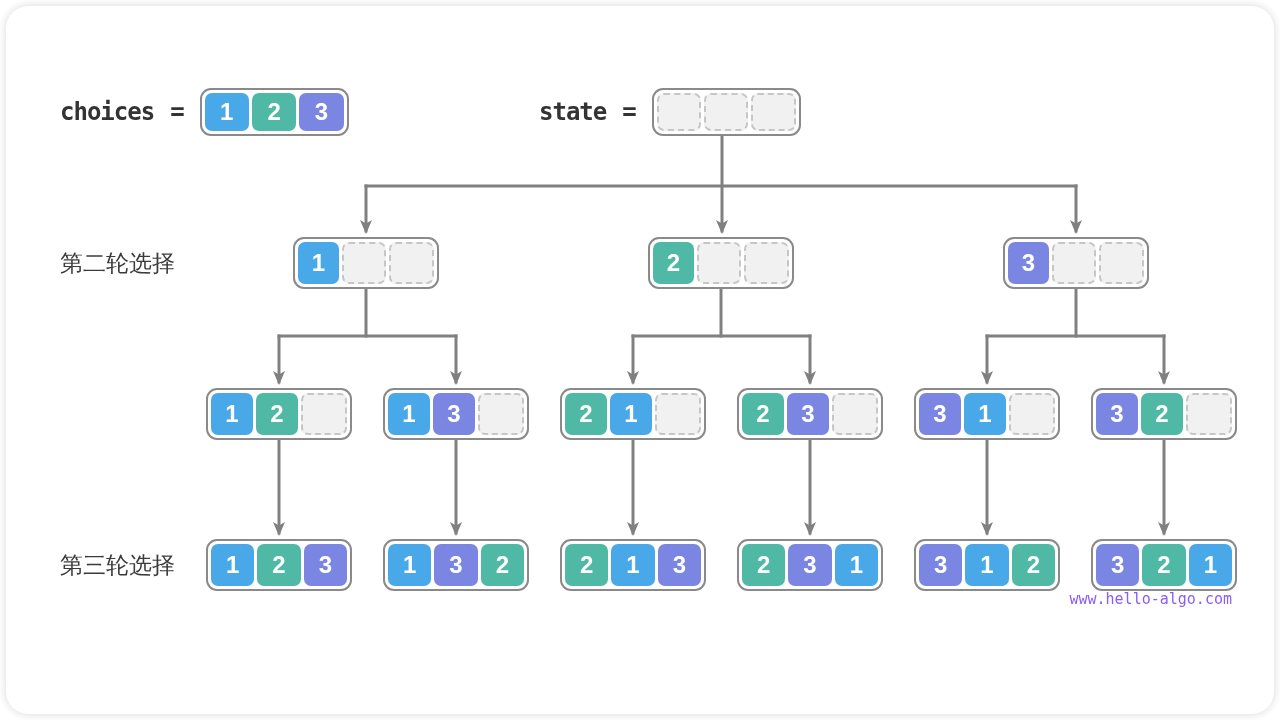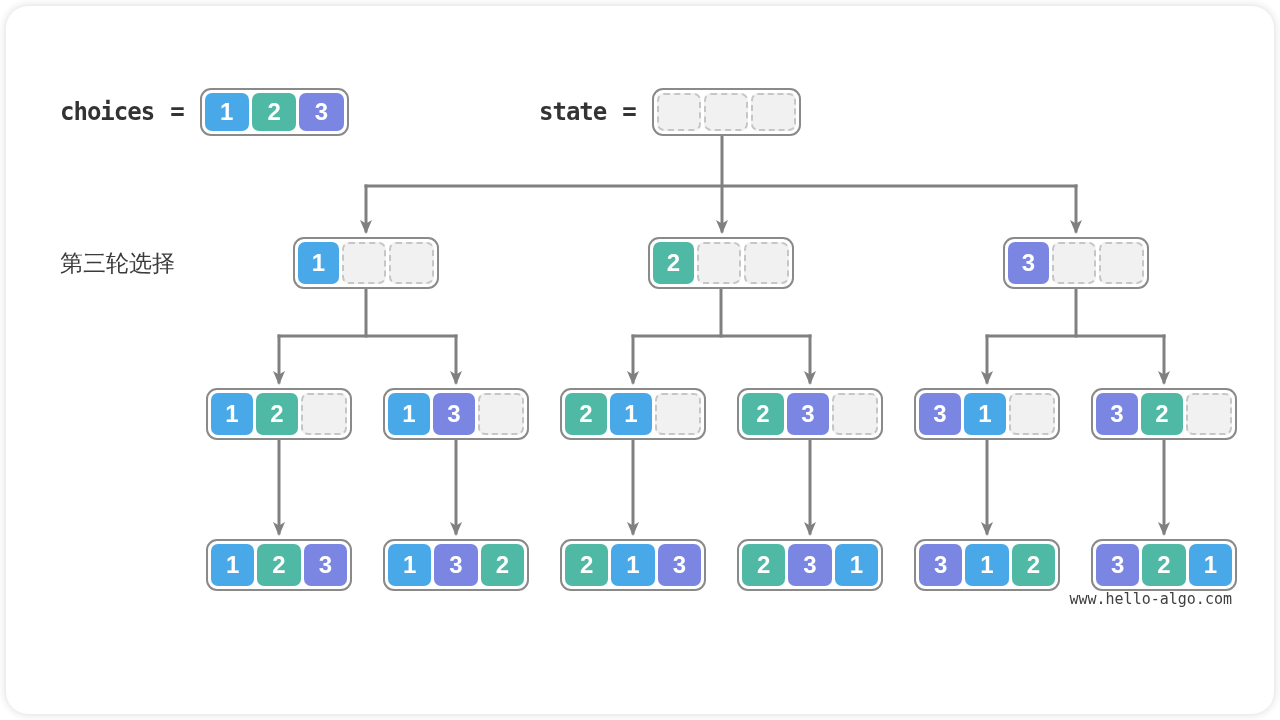--- a/index.html
+++ b/index.html
@@ -46,21 +46,21 @@
     background:#f1f1f1;border:2px dashed #c6c6c6;
   }
   .round-label{
     position:absolute;left:60px;width:160px;height:30px;
     font-size:23px;font-weight:500;color:#3b3b3b;line-height:30px;
     white-space:nowrap;
   }
   .watermark{
     position:absolute;right:48px;bottom:25px;
     font-family:"DejaVu Sans Mono", monospace;
-    font-size:15px;color:#404040;letter-spacing:0px;
+    font-size:15px;color:#8b5cf6;letter-spacing:0px;
   }
 </style>
 </head>
 <body>
 
 <div class="card"></div>
 
 <div class="stage">
 
   <svg class="connectors" id="connectors">
@@ -106,21 +106,22 @@
   <div class="header-group" style="left:539px;">
     <span class="mono">state</span>
     <span class="mono">=</span>
     <div class="box" id="state-box">
         <div class="cell empty"></div>
         <div class="cell empty"></div>
         <div class="cell empty"></div>
       </div>
   </div>
 
-  <div class="round-label" style="top:248px;">第三轮选择</div>
+  <div class="round-label" style="top:248px;">第二轮选择</div>
+  <div class="round-label" style="top:550px;">第三轮选择</div>
 
   <div id="nodes-layer">
       <div class="node" style="left: 293px; top: 237px;">
         <div class="cell filled" style="background: rgb(73, 168, 232);">1</div>
         <div class="cell empty"></div>
         <div class="cell empty"></div>
       </div>
       <div class="node" style="left: 648px; top: 237px;">
         <div class="cell filled" style="background: rgb(80, 185, 166);">2</div>
         <div class="cell empty"></div>

